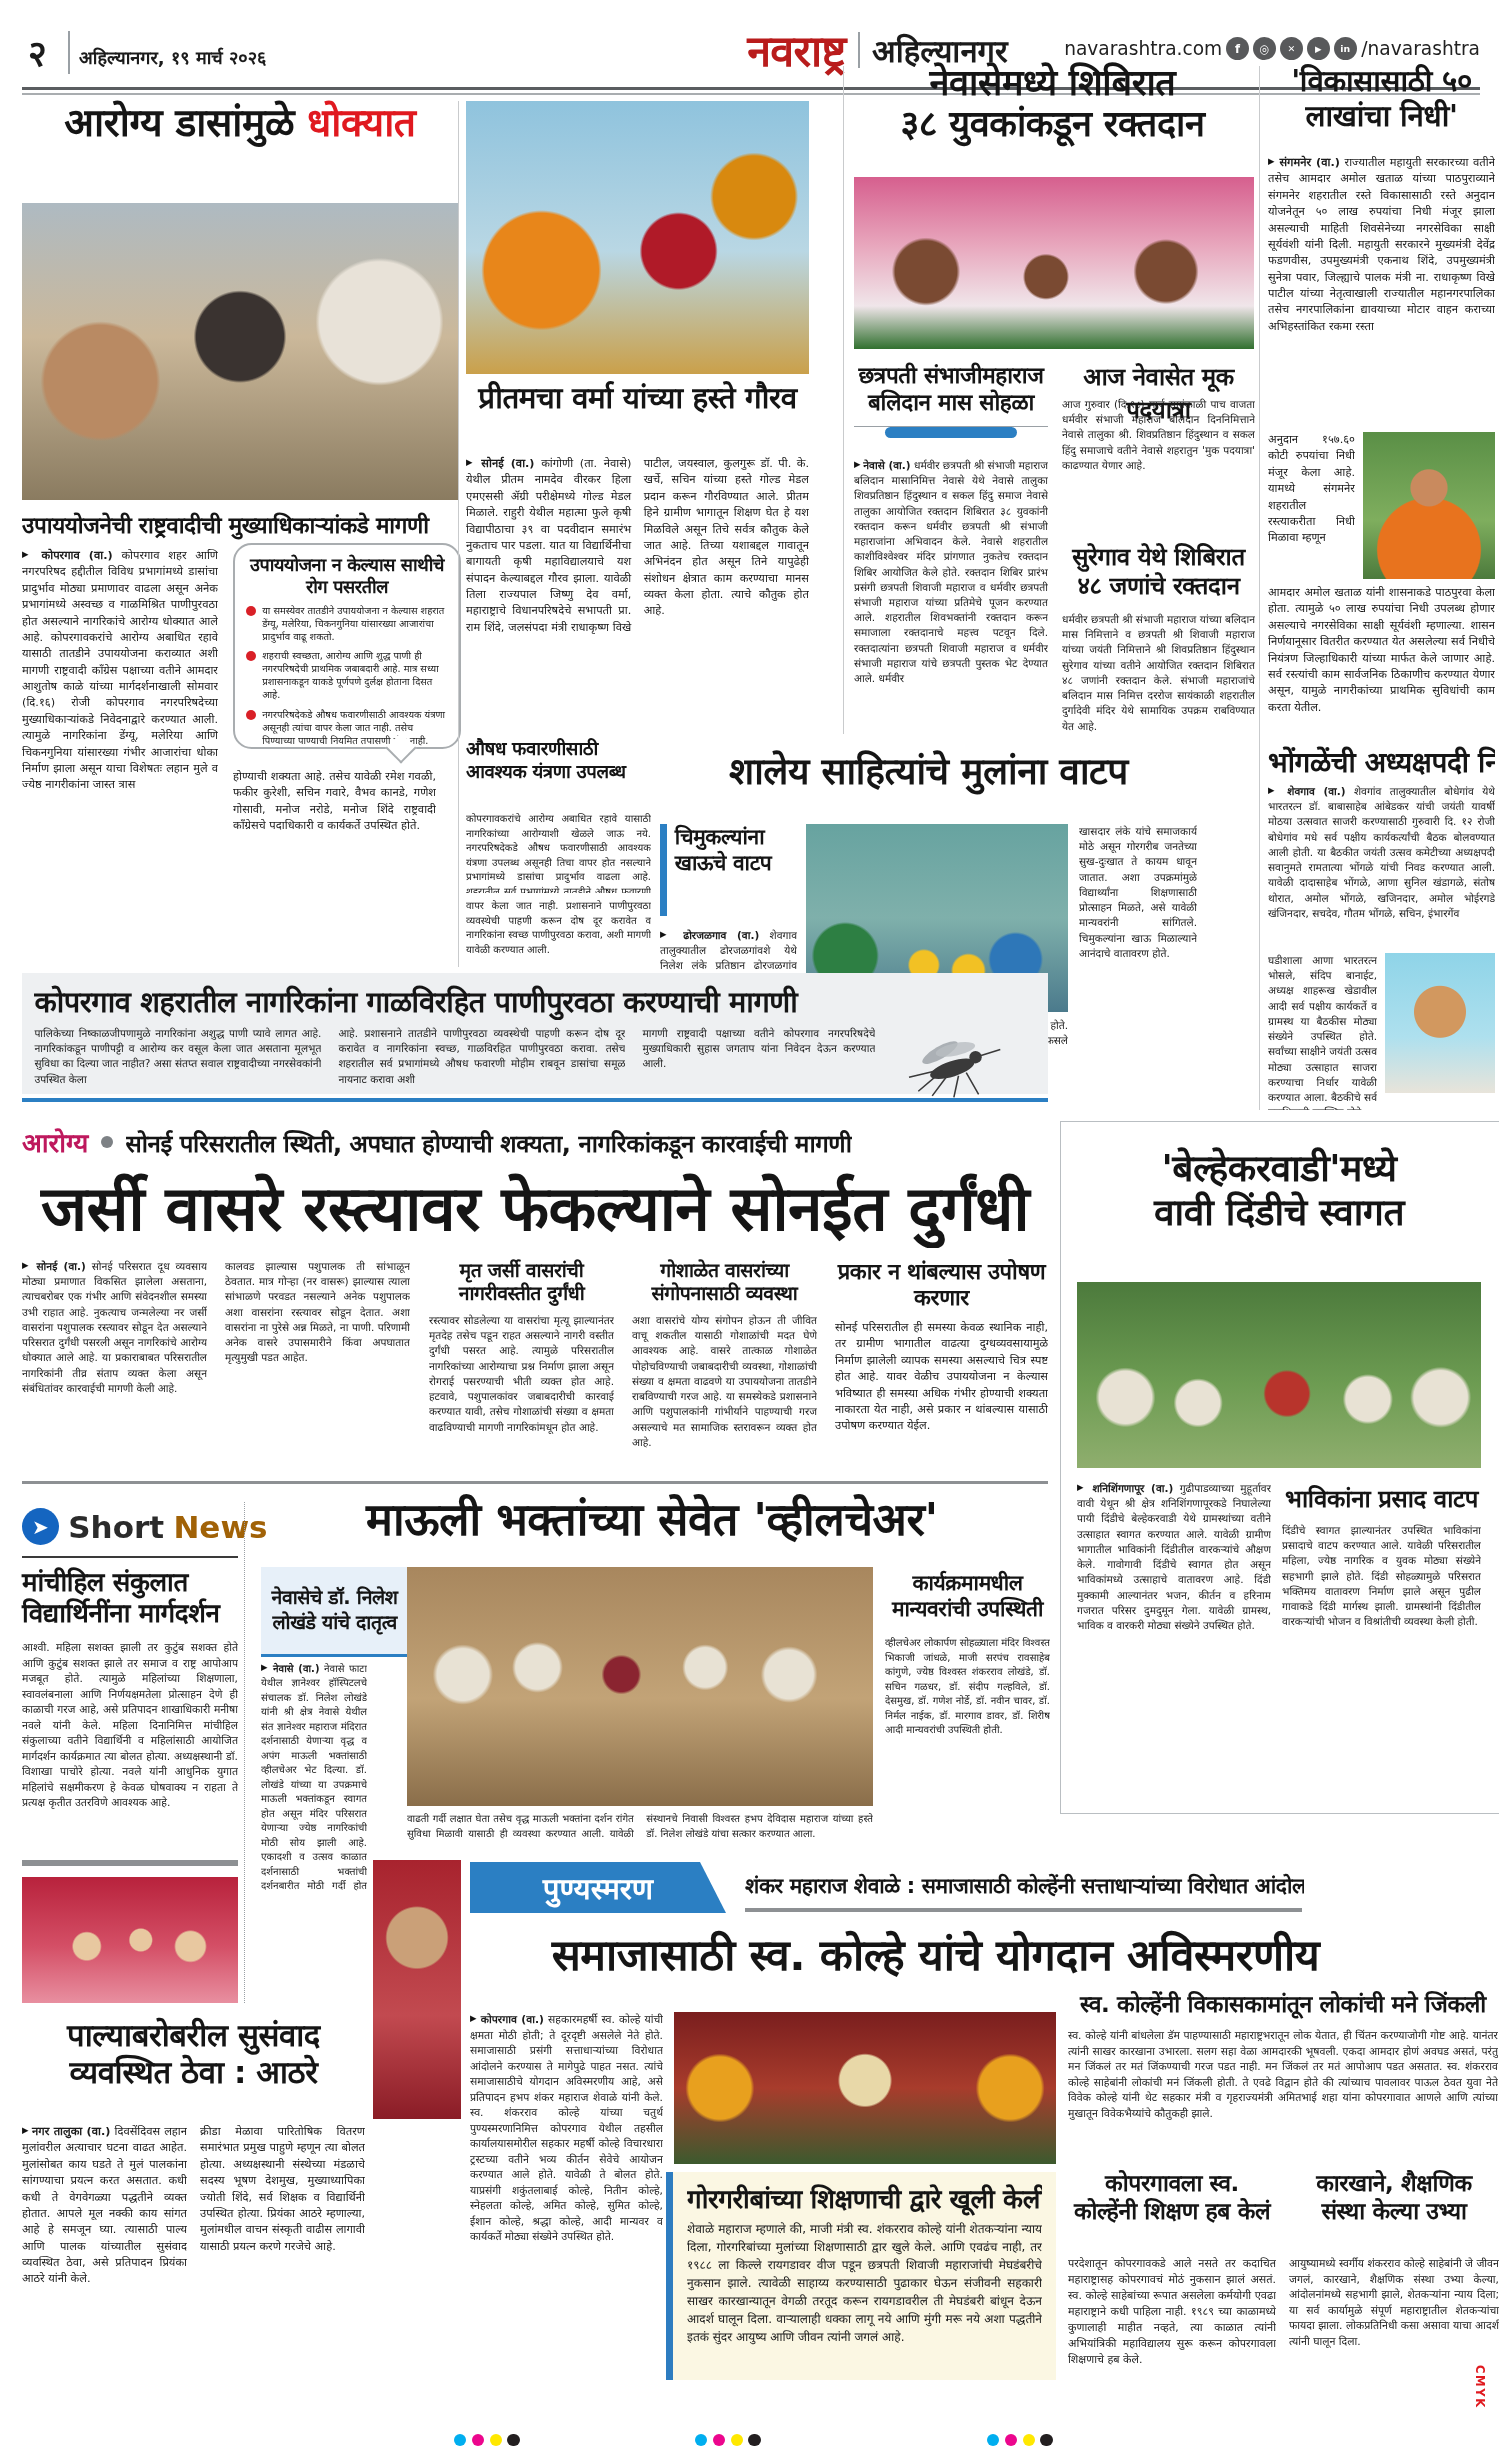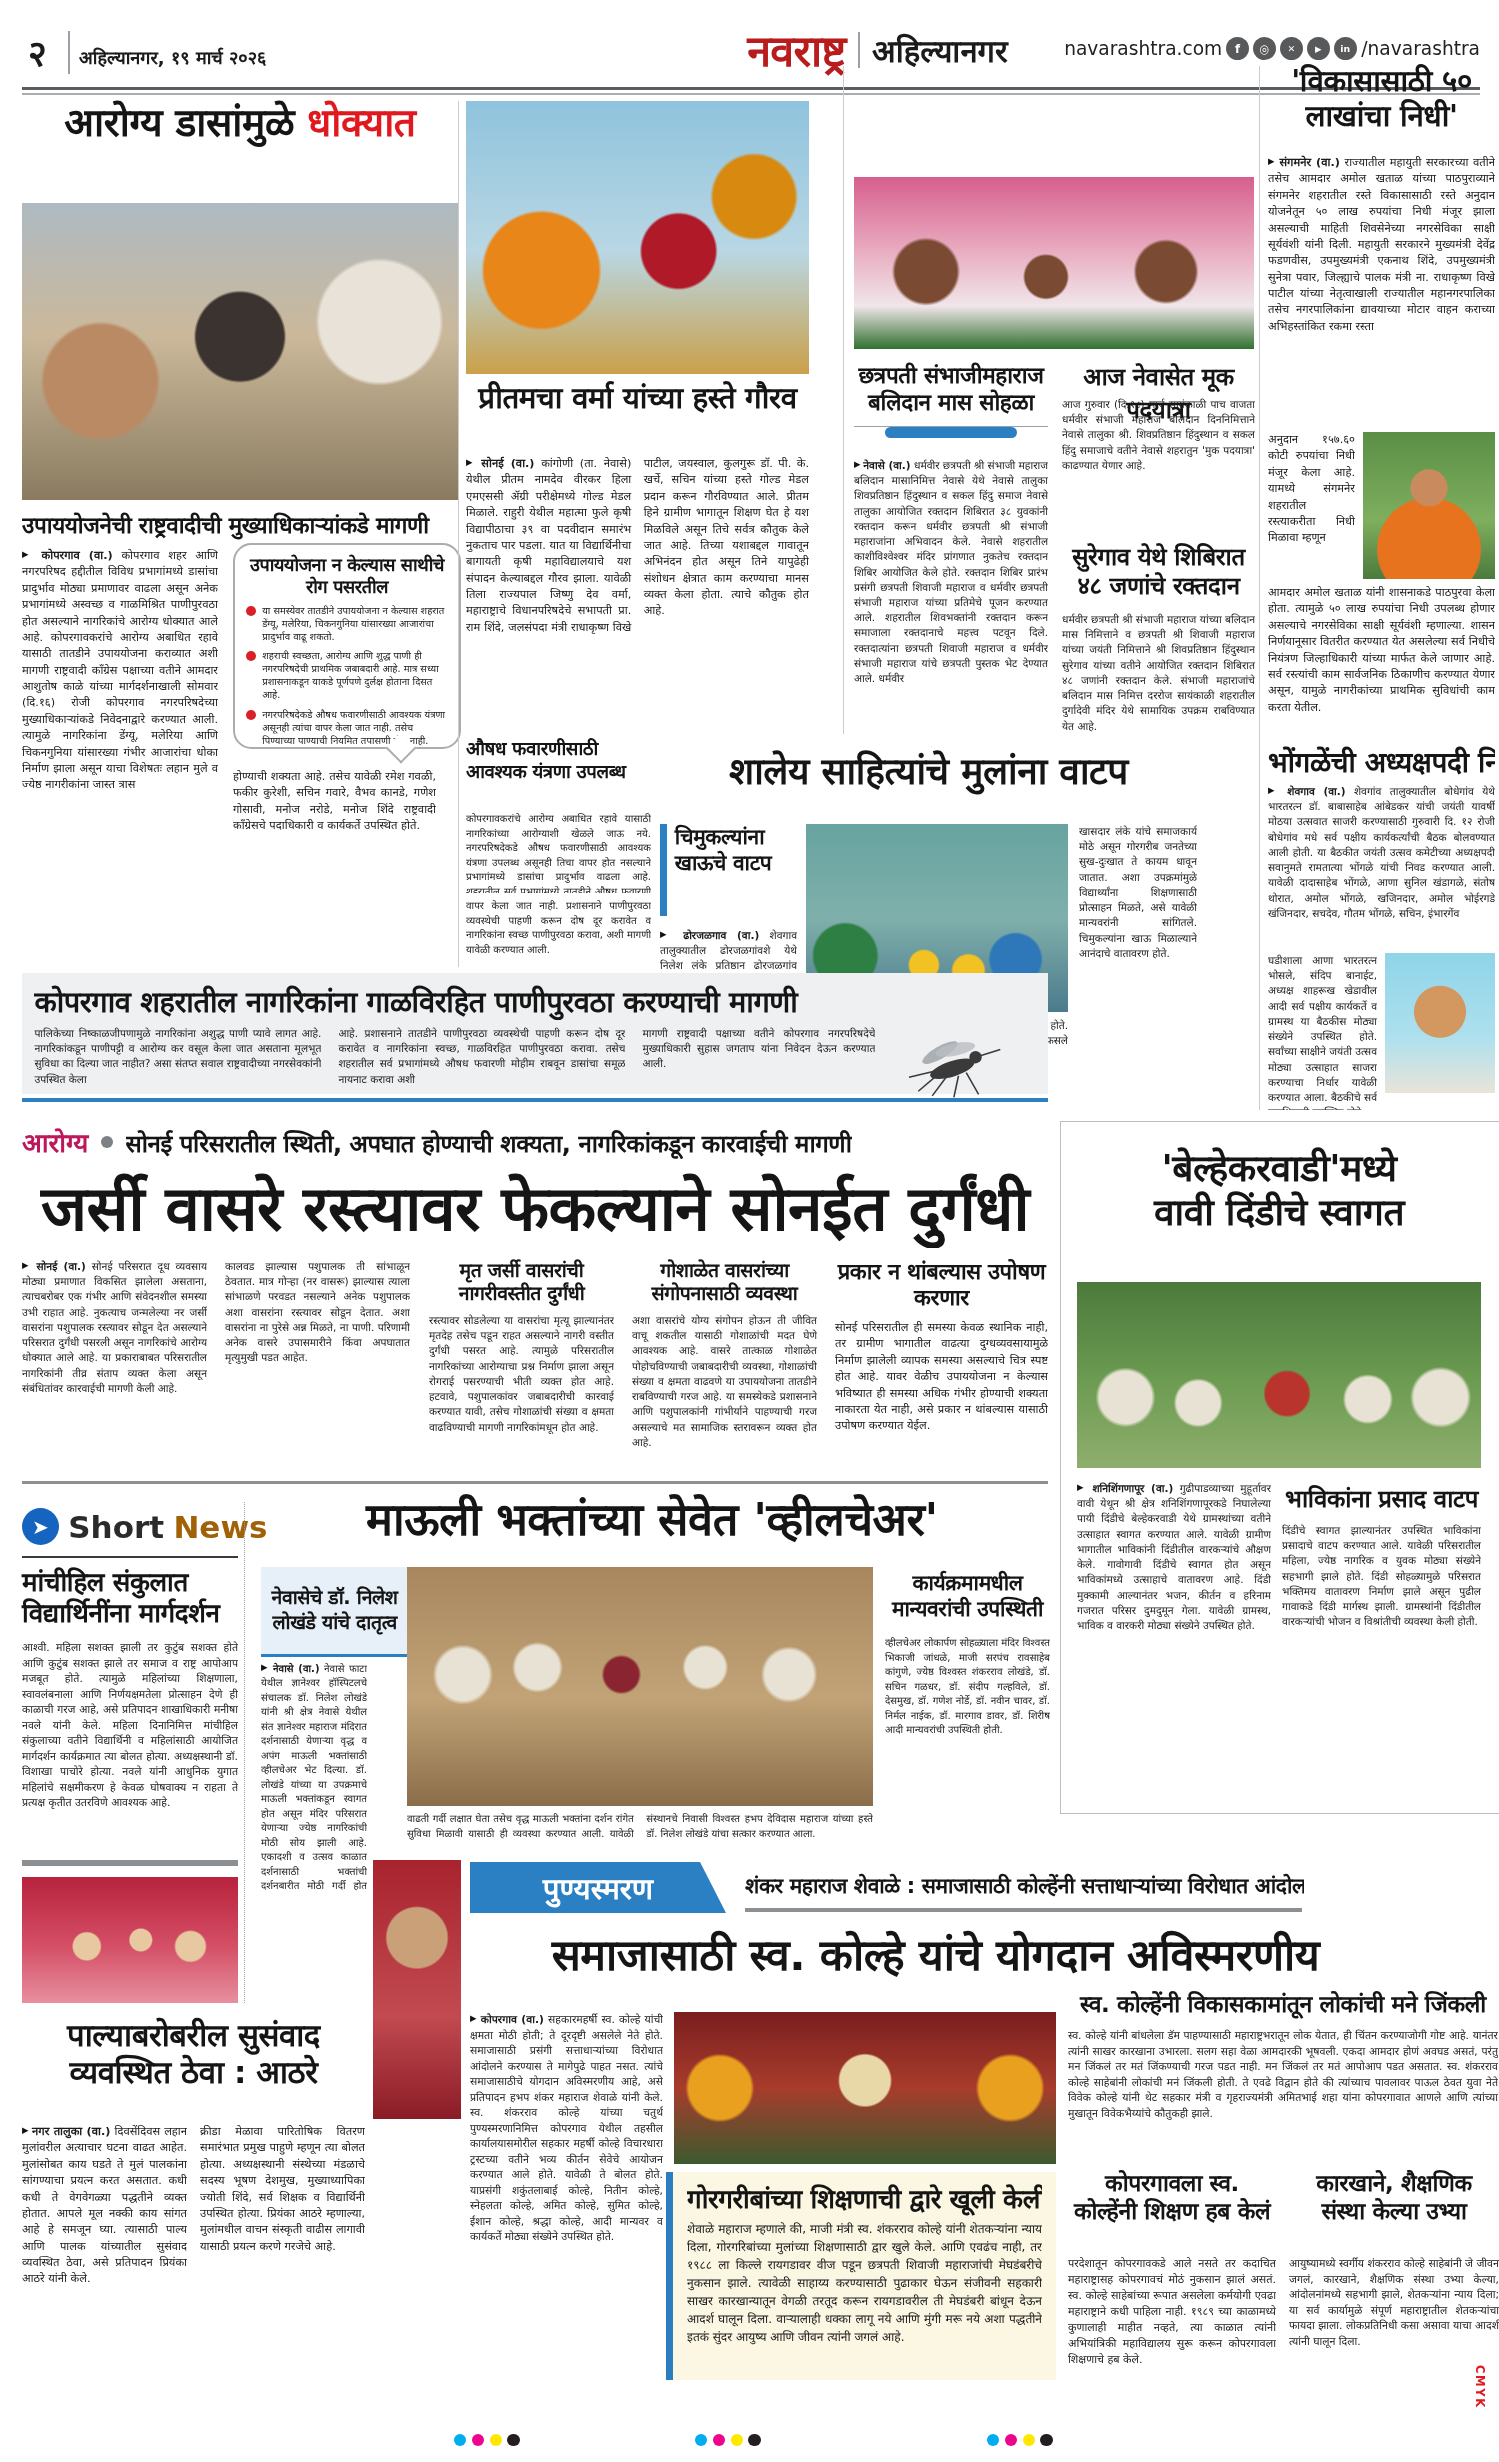--- a/index.html
+++ b/index.html
@@ -133,20 +133,24 @@
   <div class="abs ph" style="left:806px;top:824px;width:262px;height:188px;background:
       radial-gradient(circle at 15% 70%, #2d7f43 0 12%, transparent 13%),
       radial-gradient(circle at 45% 75%, #f2c124 0 7%, transparent 8%),
       radial-gradient(circle at 62% 78%, #f2c124 0 7%, transparent 8%),
       radial-gradient(circle at 80% 72%, #2e77b8 0 10%, transparent 11%),
       linear-gradient(180deg,#67a3a0 0%,#7fb0ab 50%,#4b7a8c 100%);"></div>
   <div class="abs bt" style="left:806px;top:1018px;width:262px;height:93px;columns:2;column-gap:11px;font-size:10.5px;">यावेळी कैलास पाटेकर, अजय सानडे, प्रमोद देसमुख, अभिजीत लांडे, अमोल नवले, संजय पवार, सतीश काडे, आदी उपस्थित होते. सर्वांचे आभार ज्ञानेश्वर फसले यांनी मानले.</div>
   <div class="abs bt" style="left:1079px;top:824px;width:118px;height:287px;font-size:10.5px;">खासदार लंके यांचे समाजकार्य मोठे असून गोरगरीब जनतेच्या सुख-दुःखात ते कायम धावून जातात. अशा उपक्रमांमुळे विद्यार्थ्यांना शिक्षणासाठी प्रोत्साहन मिळते, असे यावेळी मान्यवरांनी सांगितले. चिमुकल्यांना खाऊ मिळाल्याने आनंदाचे वातावरण होते.</div>
 
   <div class="abs vrule" style="left:843px;top:66px;height:668px;"></div>
+  <div class="abs center" style="left:850px;top:62px;width:405px;">
+    <div class="hl" style="font-size:36px;line-height:1.15;">नेवासेमध्ये शिबिरात</div>
+    <div class="hl" style="font-size:36px;line-height:1.15;">३८ युवकांकडून रक्तदान</div>
+  </div>
   <div class="abs ph" style="left:854px;top:177px;width:400px;height:172px;background:
       radial-gradient(circle at 18% 55%, #7a4a32 0 9%, transparent 10%),
       radial-gradient(circle at 48% 58%, #7a4a32 0 9%, transparent 10%),
       radial-gradient(circle at 78% 55%, #7a4a32 0 9%, transparent 10%),
       linear-gradient(180deg,#d65f8e 0%,#e8a7bd 40%,#f0e6ea 75%,#31702f 100%);"></div>
 
   <div class="abs hl center" style="left:854px;top:362px;width:194px;font-size:22.5px;line-height:1.2;">छत्रपती संभाजीमहाराज बलिदान मास सोहळा</div>
   <div class="abs" style="left:854px;top:432px;width:194px;">
     <div class="capline"></div>
       <div class="capsule" style="margin-top:-7px;"></div>

